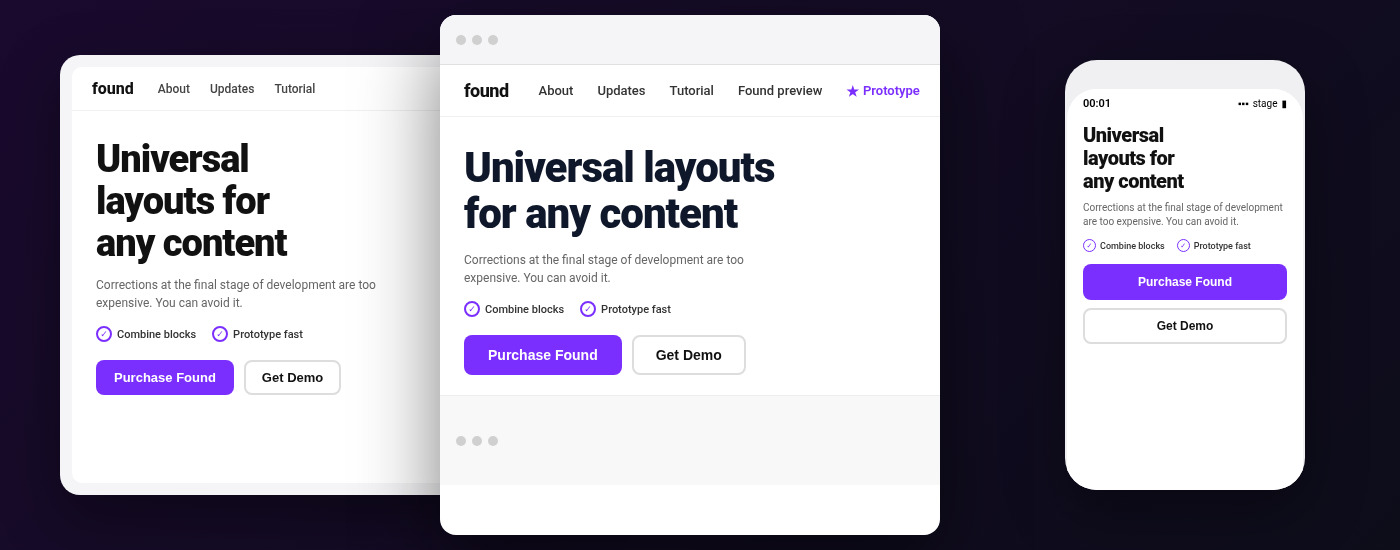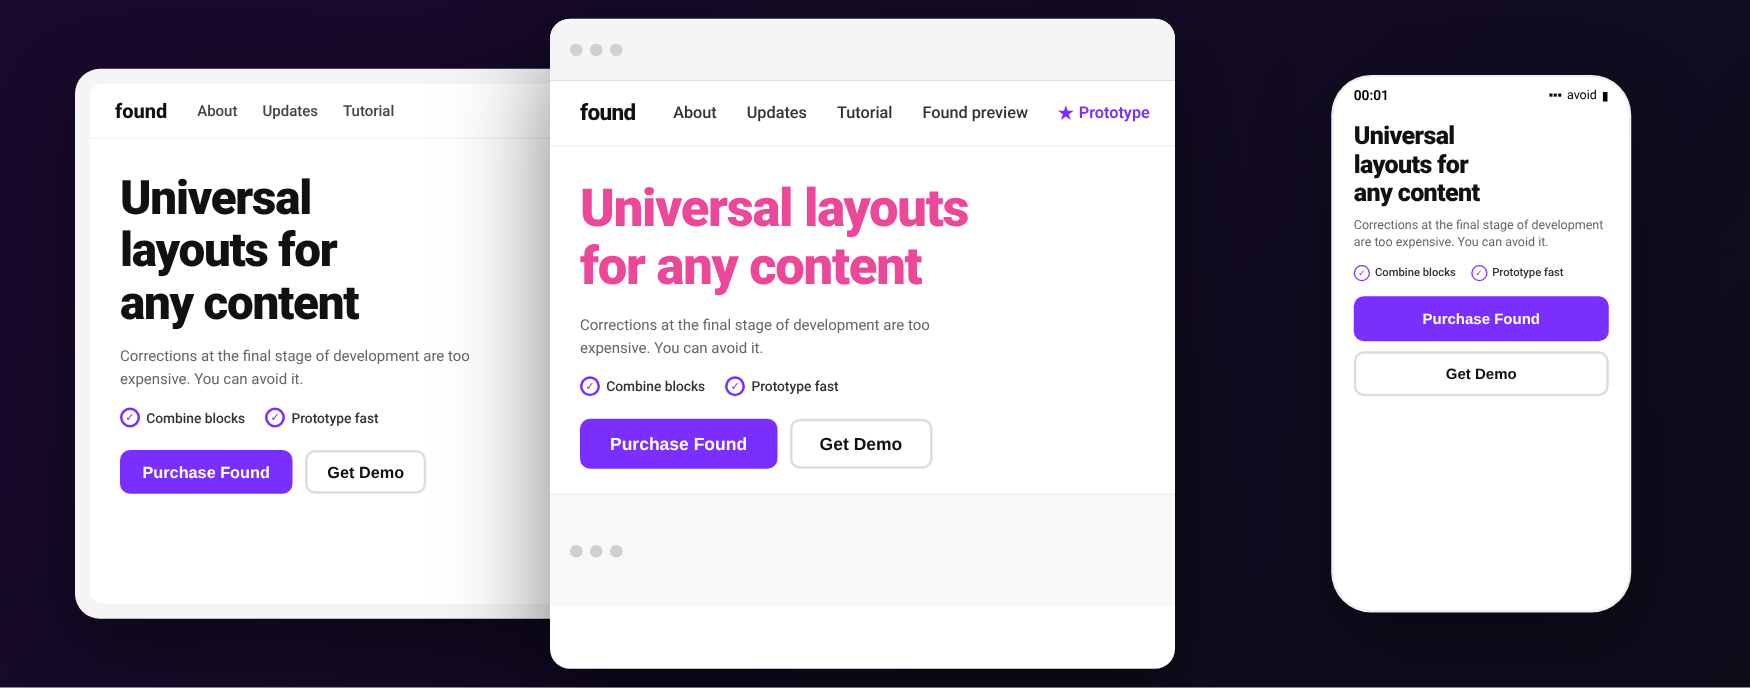--- a/index.html
+++ b/index.html
@@ -93,20 +93,21 @@
       padding: 2px;
     }
 
     .phone-inner {
       background: #fff;
       border-radius: 30px;
       height: 100%;
       overflow: hidden;
       display: flex;
       flex-direction: column;
+      margin-top: 27px;
     }
 
     .phone-status-bar {
       display: flex;
       justify-content: space-between;
       align-items: center;
       padding: 8px 16px 4px;
       background: #fff;
     }
 
@@ -169,21 +170,21 @@
     }
 
     
     .hero {
       padding: 28px 24px 20px;
     }
 
     .hero-title {
       font-size: 36px;
       font-weight: 900;
-      color: #ec4899;
+      color: #0f172a;
       line-height: 1.1;
       letter-spacing: -1px;
       margin-bottom: 14px;
     }
 
     .hero-title.large {
       font-size: 42px;
     }
 
     .hero-sub {
@@ -478,21 +479,21 @@
     </div>
   </div>
 
   <div class="phone">
     <div class="phone-inner">
 
       <div class="phone-status-bar">
         <span class="phone-time">00:01</span>
         <div class="phone-icons">
           <span>▪▪▪</span>
-          <span>avoid</span>
+          <span>stage</span>
           <span>▮</span>
         </div>
       </div>
 
       <div class="phone-hero">
         <h1 class="phone-title">Universal<br>layouts for<br>any content</h1>
         <p class="phone-sub">Corrections at the final stage of development are too expensive. You can avoid it.</p>
         <div class="phone-feature-row">
           <div class="phone-feature-item">
             <div class="phone-check">✓</div>

